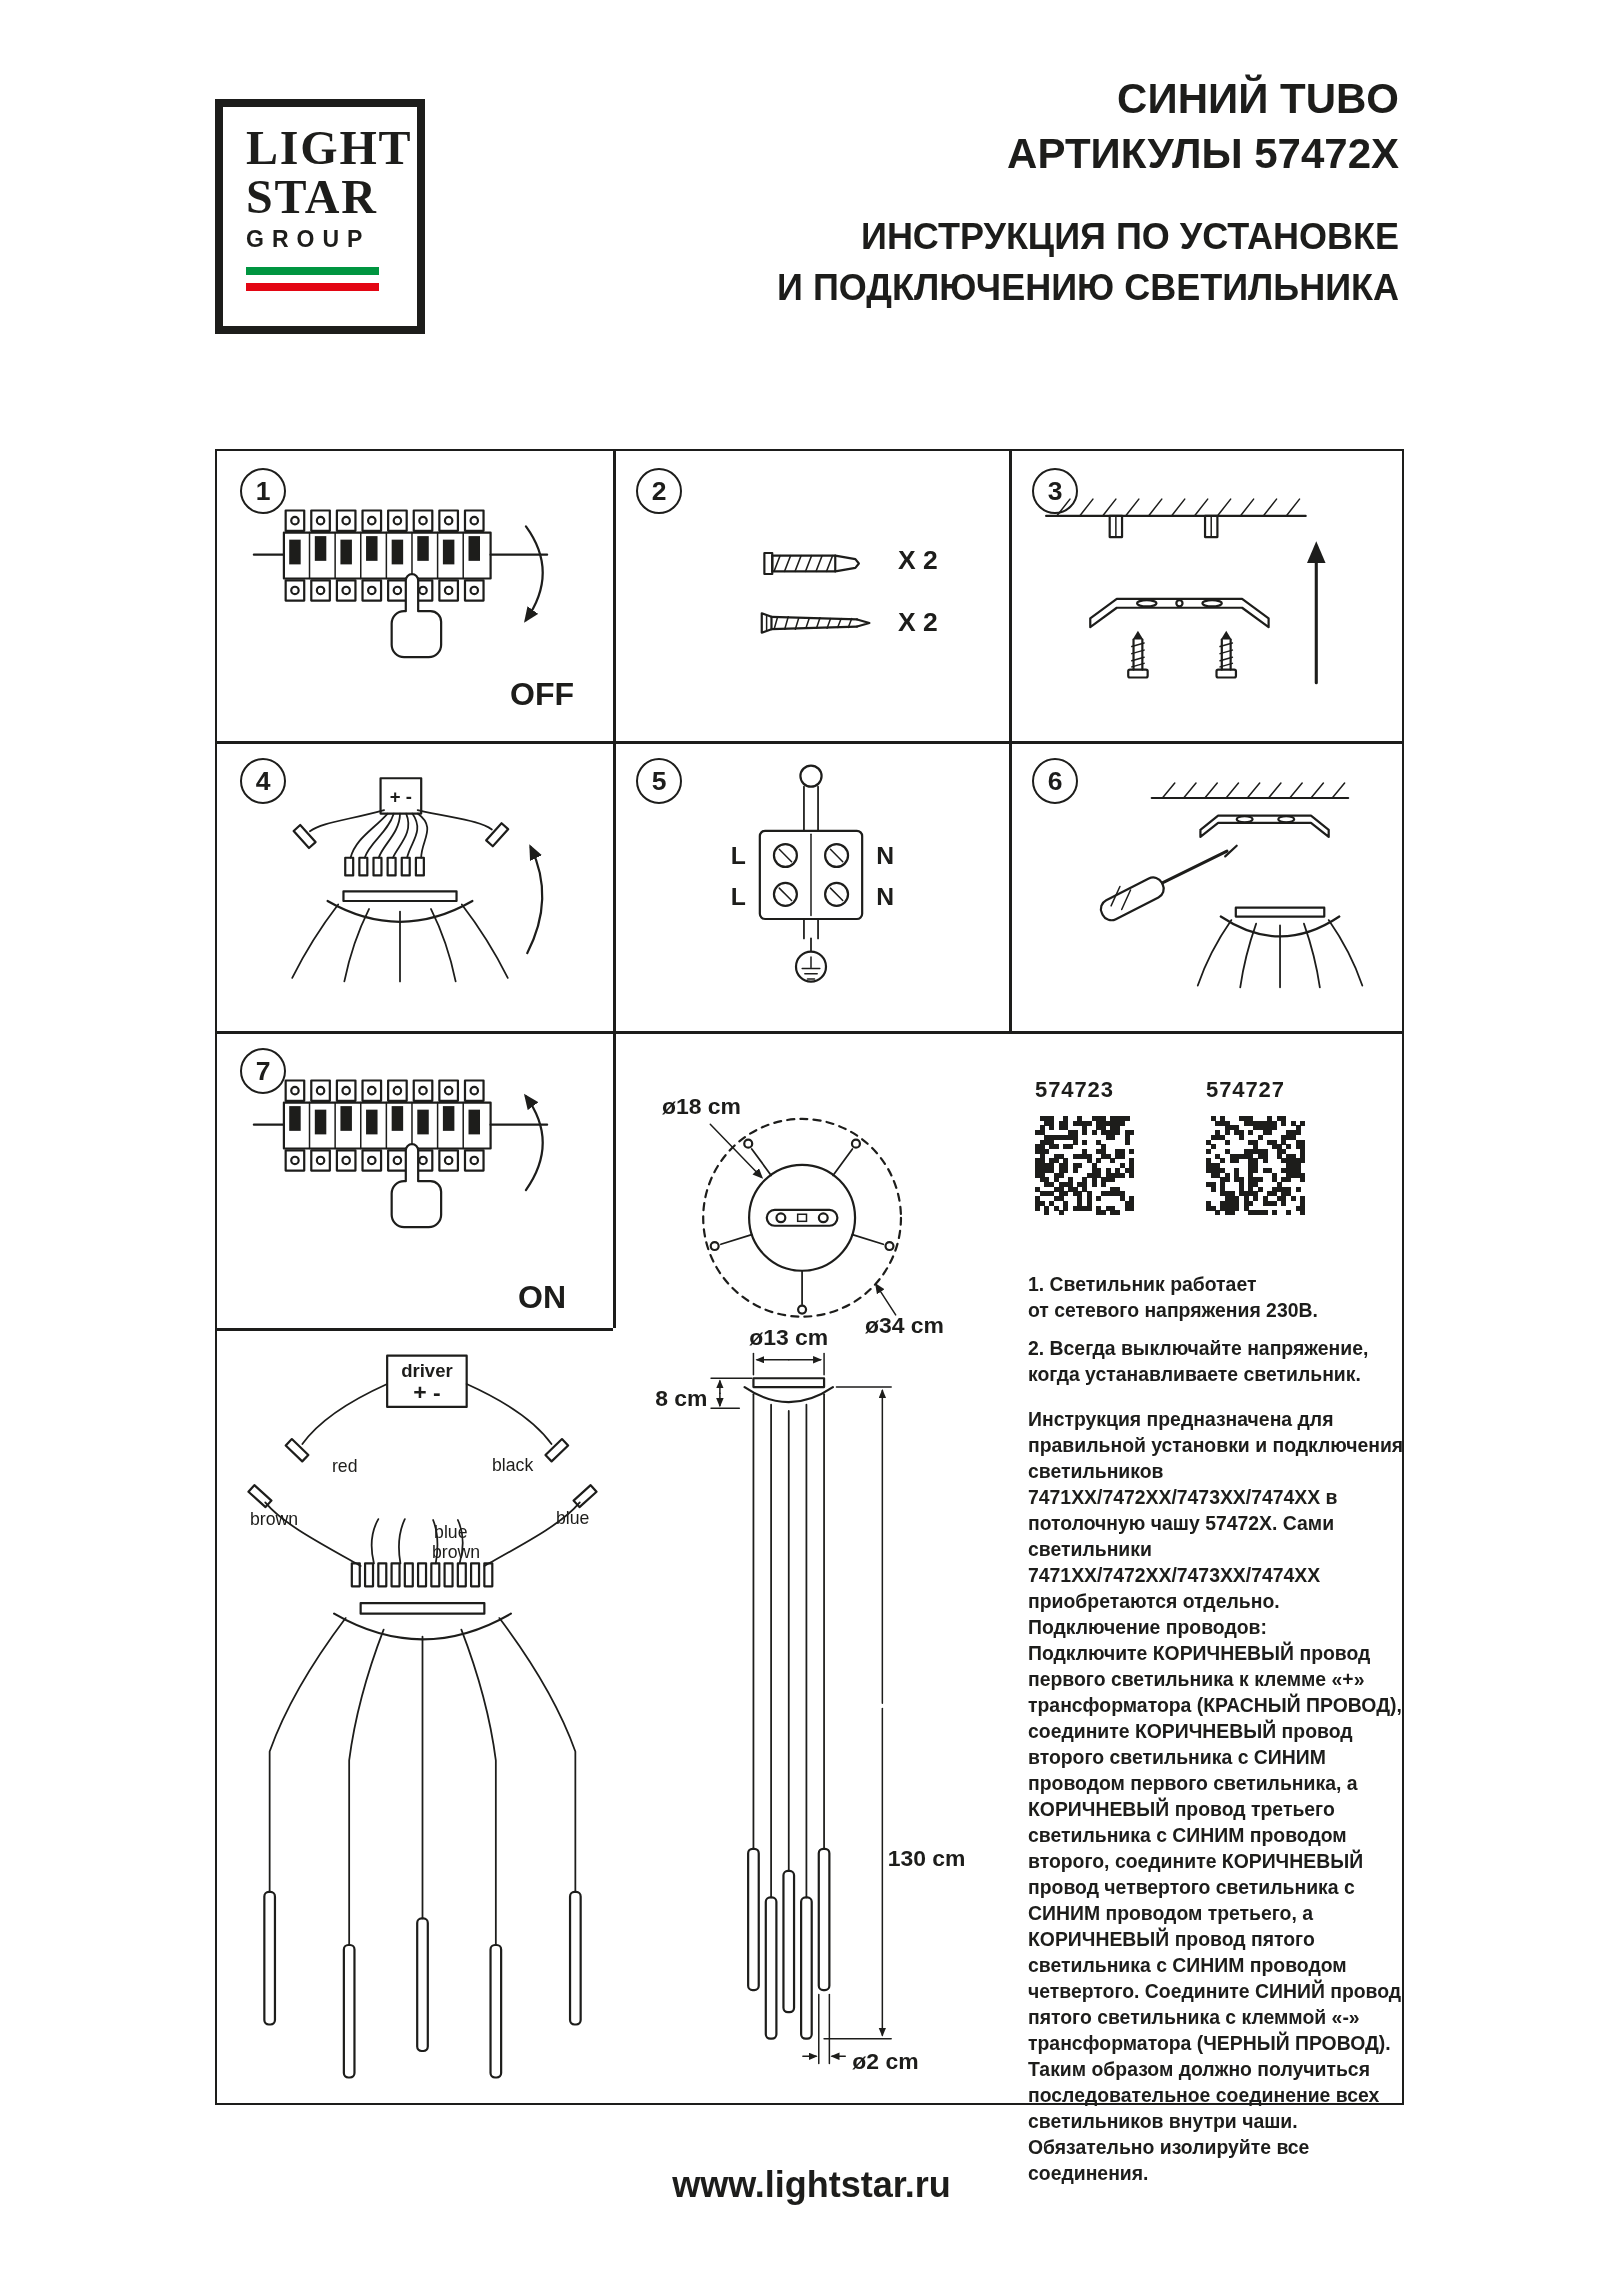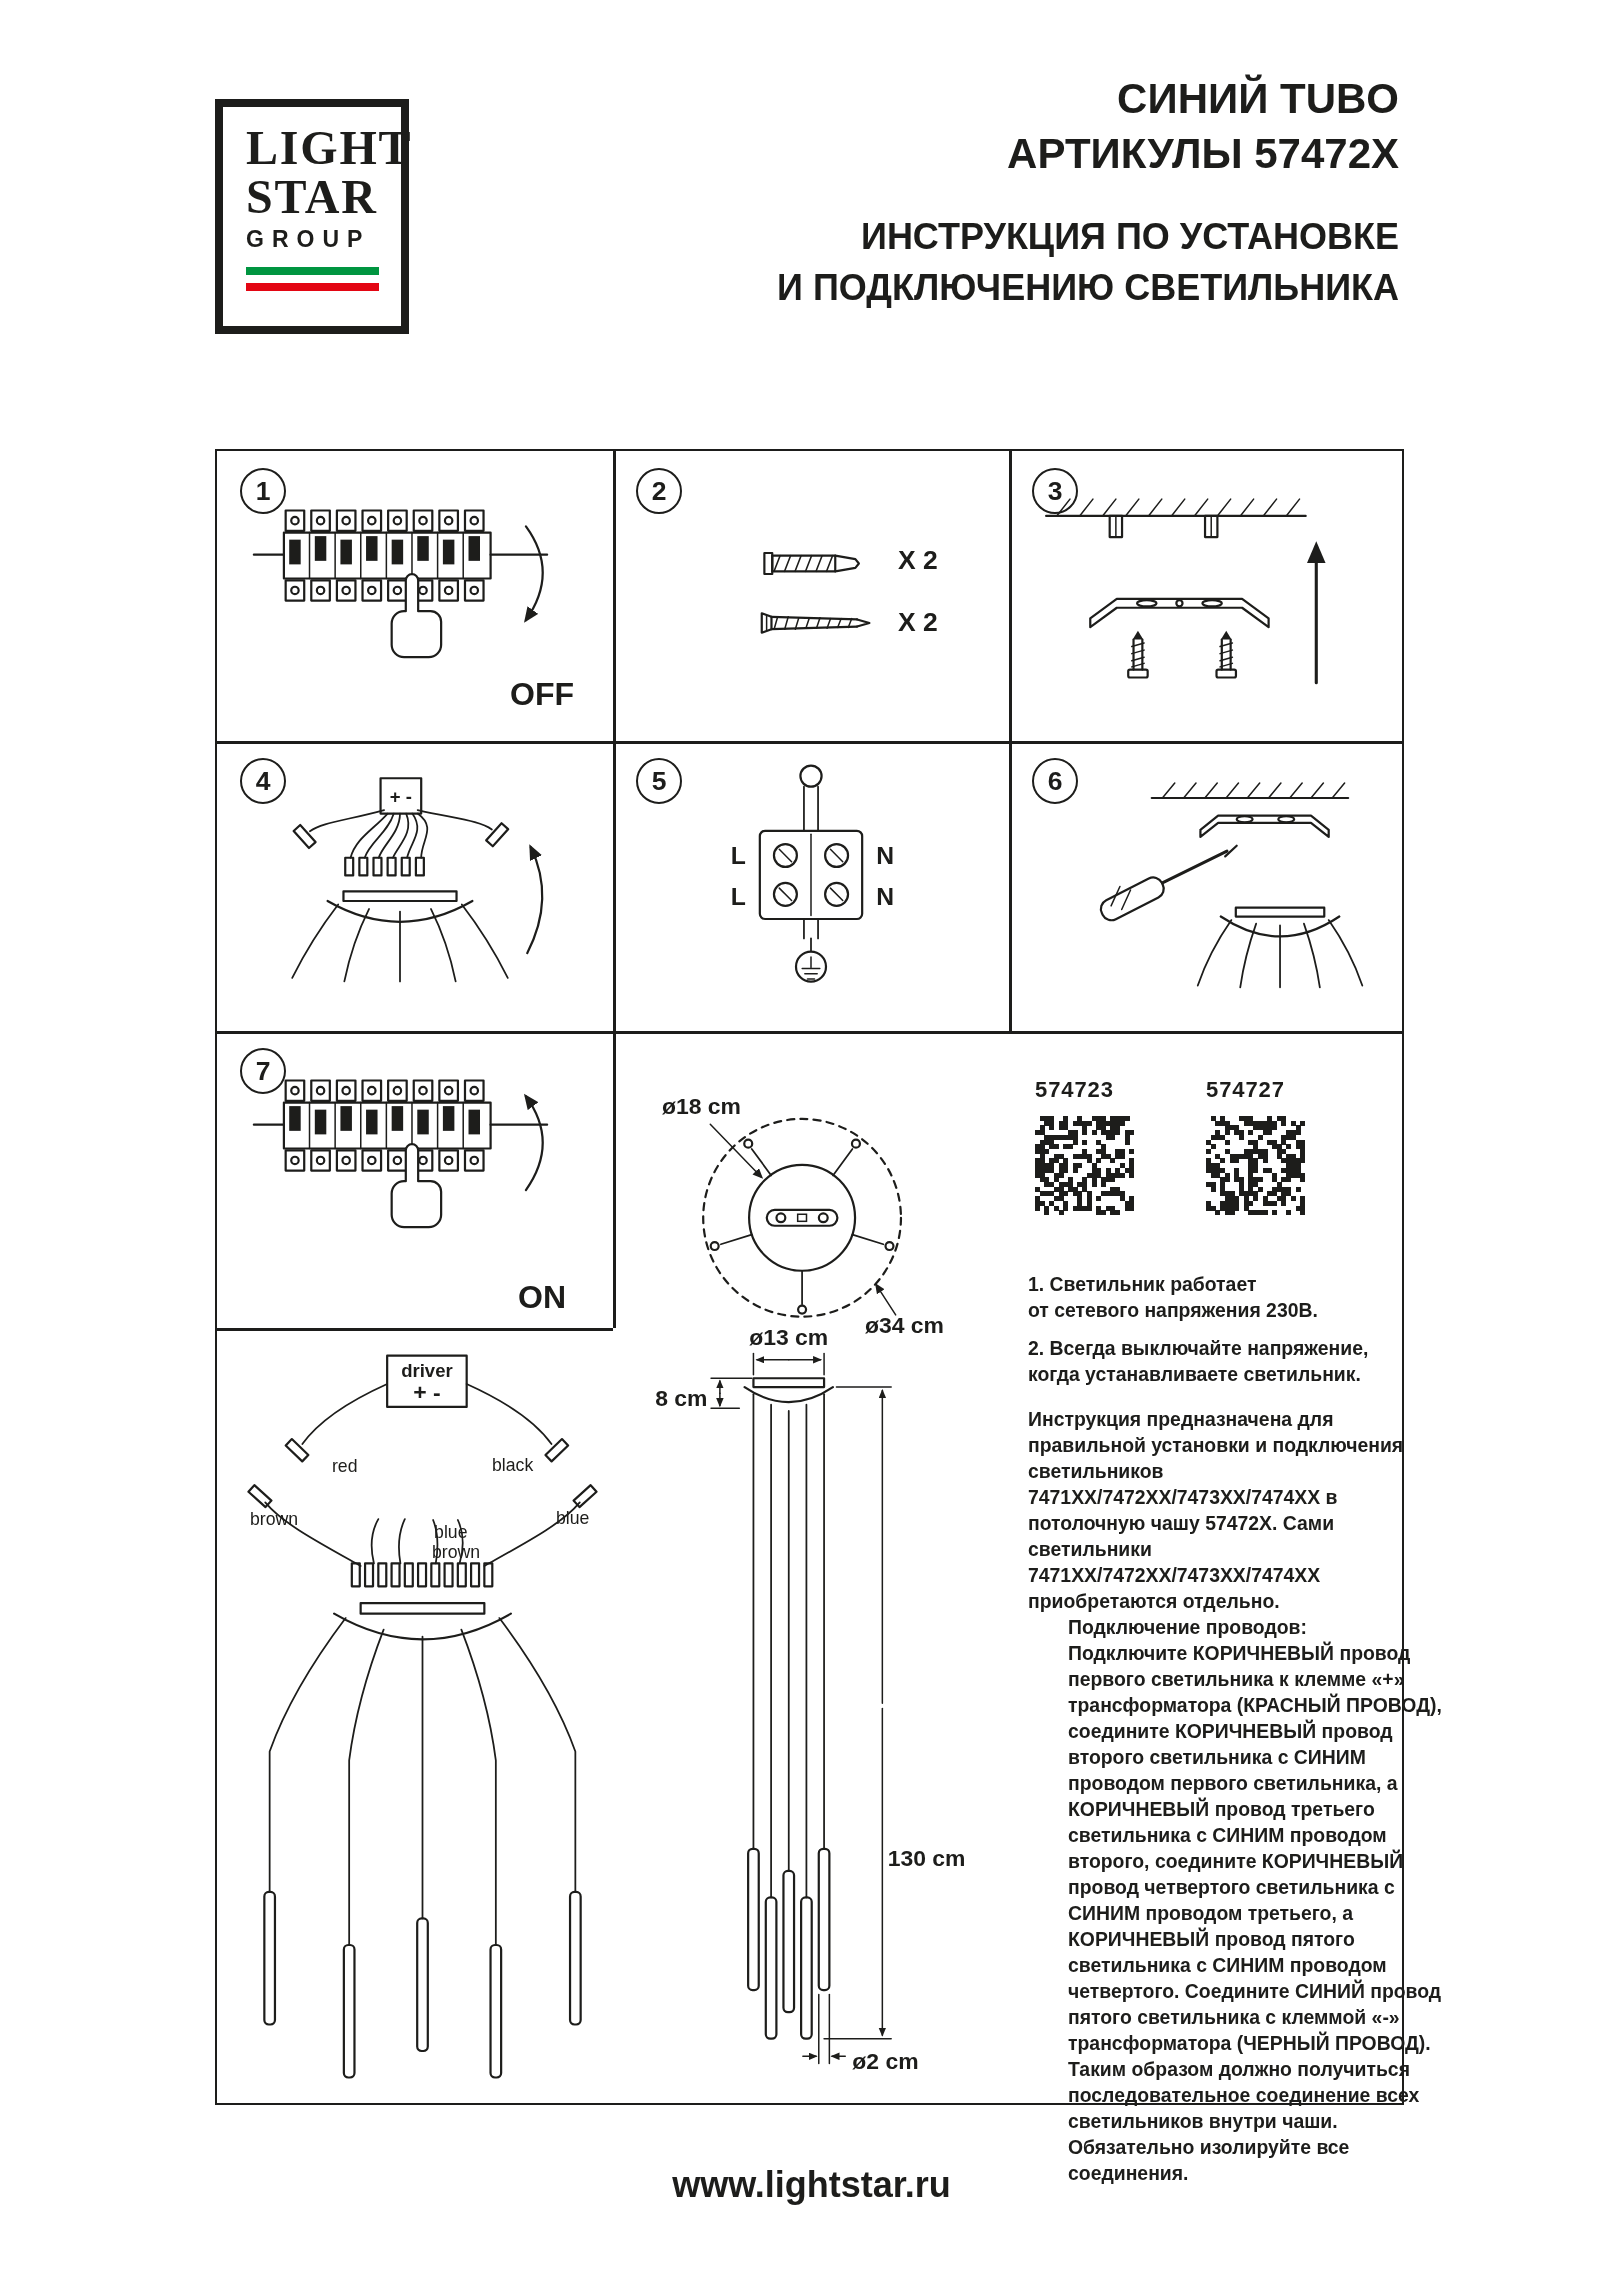--- a/index.html
+++ b/index.html
@@ -1,21 +1,21 @@
 <!DOCTYPE html>
 <html style="font-size:14px"><head>
 <meta charset="utf-8">
 <style>
   html,body{margin:0;padding:0;background:#fff;}
   .page{position:relative;width:1623px;height:2295px;background:#fff;overflow:hidden;
         font-family:"Liberation Sans",sans-serif;color:#1d1d1b;}
   .abs{position:absolute;}
 
   
-  .logo{left:215px;top:99px;width:194px;height:235px;border:8.8px solid #1d1d1b;box-sizing:border-box;
+  .logo{left:215px;top:99px;width:210px;height:235px;border:8.8px solid #1d1d1b;box-sizing:border-box;
         padding:16px 12px 0 23px;}
   .logo .l1{font-family:"Liberation Serif",serif;font-weight:bold;font-size:48px;line-height:49px;letter-spacing:1.8px;}
   .logo .grp{font-size:23px;font-weight:bold;letter-spacing:8px;margin-top:5.3px;}
   .flag{margin-top:14px;width:133px;height:24px;}
   .flag div{height:8px;}
 
   
   .hdr{right:224px;top:71px;text-align:right;}
   .hdr .big{font-size:42px;font-weight:bold;line-height:55px;}
   .hdr .mid{font-size:36px;font-weight:bold;line-height:51px;}
@@ -908,21 +908,21 @@
       <line class="lnt" x1="296" y1="430" x2="296" y2="76" marker-end="url(#ard)"></line>
         <line class="lnt" x1="296" y1="436" x2="296" y2="806" marker-end="url(#ard)"></line>
       <text class="dimtxt" x="262" y="844" text-anchor="start">ø2 cm</text>
       <line class="lnt" x1="224" y1="760" x2="224" y2="838"></line>
         <line class="lnt" x1="236" y1="760" x2="236" y2="838"></line>
       <line class="lnt" x1="206" y1="830" x2="221" y2="830" marker-end="url(#ard)"></line>
         <line class="lnt" x1="254" y1="830" x2="239" y2="830" marker-end="url(#ard)"></line>
     </svg>
 
     <div class="abs para" style="left:811px;top:955px;">Инструкция предназначена для правильной установки и подключения светильников 7471XX/7472XX/7473XX/7474XX в потолочную чашу 57472X. Сами светильники 7471XX/7472XX/7473XX/7474XX приобретаются отдельно.</div>
-    <div class="abs para" style="left:851px;top:1163px;">
+    <div class="abs para" style="left:811px;top:1163px;">
       <div class="p2t">Подключение проводов:</div>
       <div>Подключите КОРИЧНЕВЫЙ провод первого светильника к клемме «+» трансформатора (КРАСНЫЙ ПРОВОД), соедините КОРИЧНЕВЫЙ провод второго светильника с СИНИМ проводом первого светильника, а КОРИЧНЕВЫЙ провод третьего светильника с СИНИМ проводом второго, соедините КОРИЧНЕВЫЙ провод четвертого светильника с СИНИМ проводом третьего, а КОРИЧНЕВЫЙ провод пятого светильника с СИНИМ проводом четвертого. Соедините СИНИЙ провод пятого светильника с клеммой «-» трансформатора (ЧЕРНЫЙ ПРОВОД). Таким образом должно получиться последовательное соединение всех светильников внутри чаши. Обязательно изолируйте все соединения.</div>
     </div>
   </div>
 
   <div class="abs footer">www.lightstar.ru</div>
 </div>
 
 
 </body></html>

